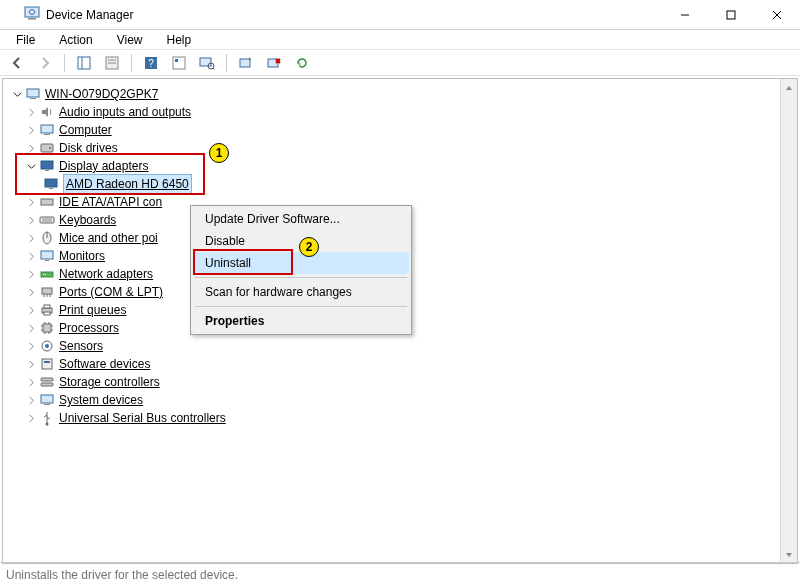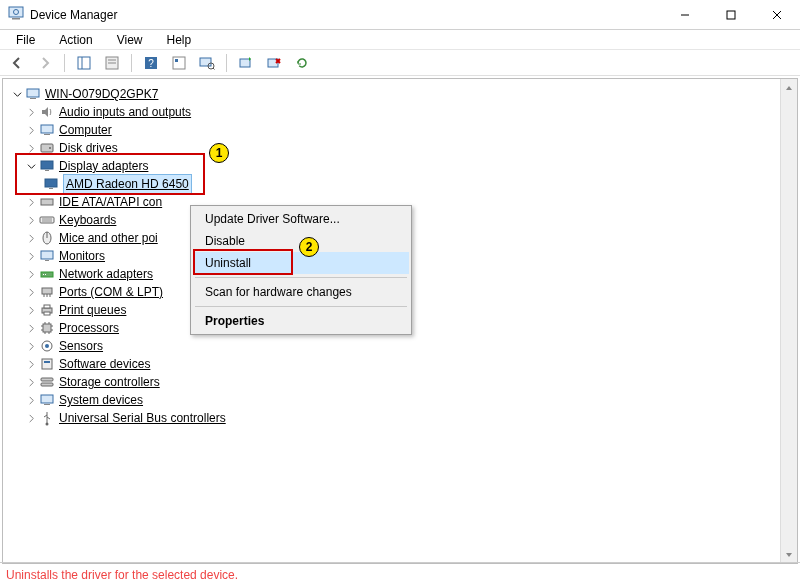--- a/index.html
+++ b/index.html
@@ -1,18 +1,18 @@
 <!DOCTYPE html>
 <html><head>
   <meta charset="utf-8">
   <style>
     * { margin: 0; padding: 0; box-sizing: border-box; font-family: "Segoe UI", Tahoma, sans-serif; }
     body { width: 800px; height: 586px; background: #fff; font-size: 12px; overflow: hidden; position: relative; }
 
-    .titlebar { height: 30px; display: flex; align-items: center; justify-content: space-between; border-bottom: 1px solid #d0d0d0; padding-left: 8px; }
+    .titlebar { height: 30px; display: flex; align-items: center; justify-content: space-between; border-bottom: 1px solid #d0d0d0; padding-left: 24px; }
     .title-left { display: flex; align-items: center; gap: 6px; }
     .title-icon svg { width: 16px; height: 16px; }
     .title-text { font-size: 12px; }
     .win-btns { display: flex; height: 100%; }
     .win-btn { width: 46px; height: 100%; display: flex; align-items: center; justify-content: center; }
     .win-btn svg { width: 10px; height: 10px; }
 
     .menubar { height: 20px; display: flex; align-items: center; gap: 16px; padding-left: 8px; font-size: 12px; border-bottom: 1px solid #e6e6e6; }
     .menubar span { cursor: default; margin-left: 8px; }
 
@@ -33,21 +33,21 @@
 
     .highlight-box { border: 2px solid #c00; position: absolute; }
     .annot { position: absolute; width: 20px; height: 20px; border-radius: 50%; background: #ffe600; border: 1px solid #000; display: flex; align-items: center; justify-content: center; font-weight: bold; font-size: 12px; }
 
     .ctx { position: absolute; left: 187px; top: 126px; width: 222px; background: #f0f0f0; border: 1px solid #a0a0a0; box-shadow: 2px 2px 4px rgba(0,0,0,.25); padding: 2px; }
     .ctx-item { padding: 4px 10px 4px 12px; font-size: 12px; }
     .ctx-item.hl { background: #cde8ff; }
     .ctx-item.bold { font-weight: bold; }
     .ctx-sep { height: 1px; background: #c8c8c8; margin: 3px 2px; }
 
-    .statusbar { position: absolute; left: 0; right: 0; bottom: 0; height: 24px; border-top: 1px solid #ccc; display: flex; align-items: center; padding-left: 6px; font-size: 12px; color: #ef4444; }
+    .statusbar { position: absolute; left: 0; right: 0; bottom: 0; height: 24px; border-top: 1px solid #ccc; display: flex; align-items: center; padding-left: 6px; font-size: 12px; color: #737373; }
 
     .scroll-v { position: absolute; right: 0; top: 0; bottom: 0; width: 17px; background: #f0f0f0; border-left: 1px solid #ddd; }
     .scroll-btn { height: 17px; display:flex; align-items:center; justify-content:center; }
     .sel-item { background: #cde8ff; border: 1px solid #7db7e6; padding: 0 2px; }
   </style>
 </head>
 <body>
 
 <div class="titlebar">
   <div class="title-left">

